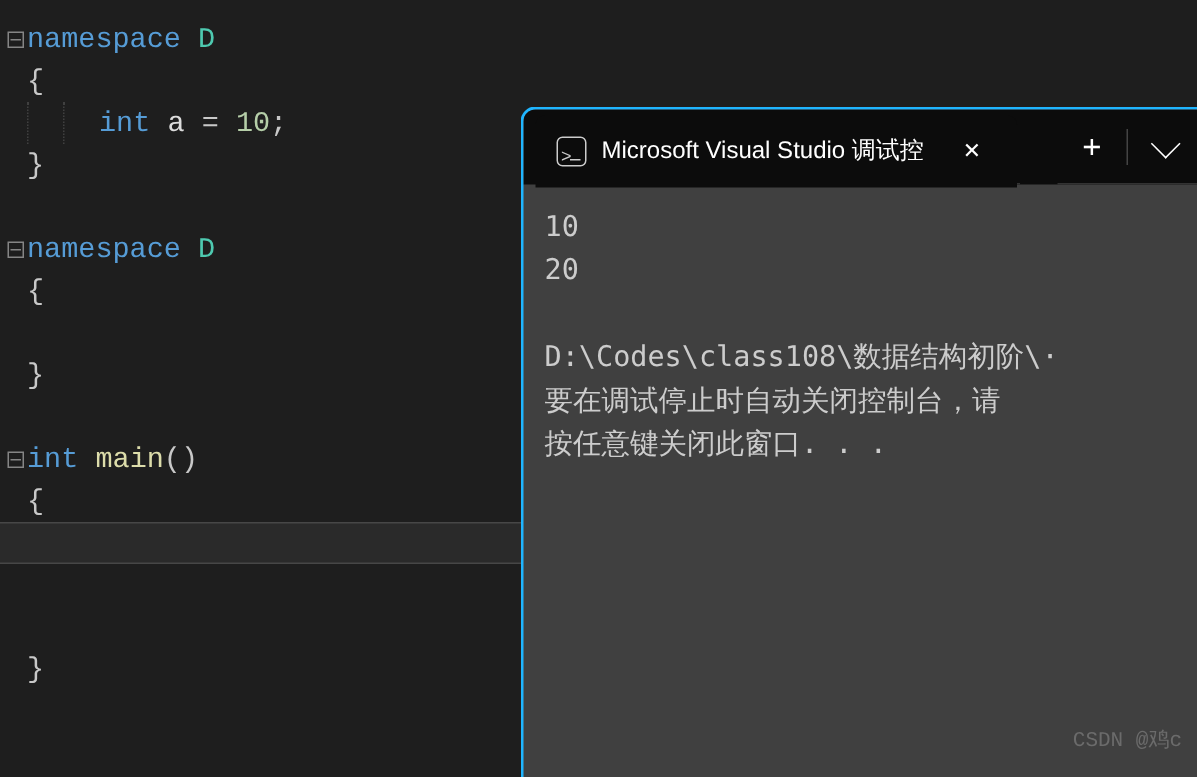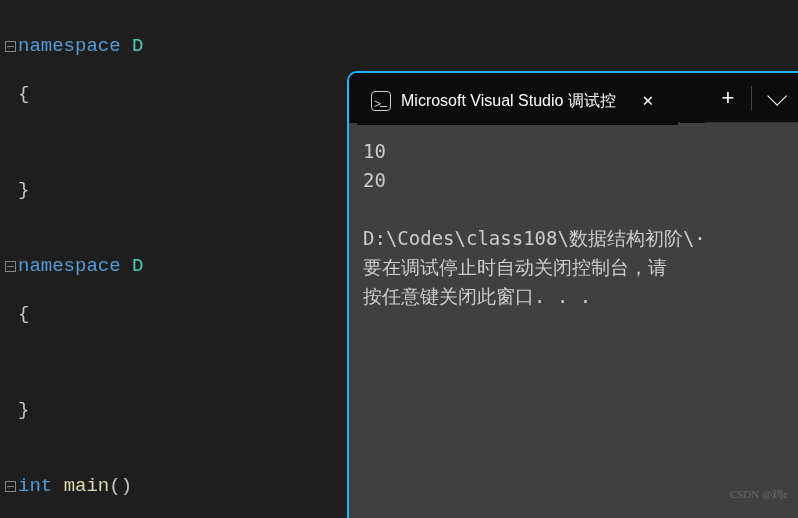--- a/index.html
+++ b/index.html
@@ -17,21 +17,20 @@
   .editor {
     padding: 12px 0 0 0;
     position: absolute;
     left: 0; top: 0; right: 0; bottom: 0;
   }
   .code-line {
     display: flex;
     align-items: stretch;
     height: 28px;
     padding-left: 2px;
-    margin-top: 20px;
   }
   .gutter {
     width: 16px;
     display: flex;
     align-items: center;
     justify-content: center;
     flex-shrink: 0;
   }
   .fold-box {
     width: 11px;
@@ -184,41 +183,42 @@
     font-size: 19px;
     line-height: 29px;
     white-space: pre-wrap;
     overflow: hidden;
   }
   .watermark {
     position: absolute;
     right: 10px;
     bottom: 10px;
     color: #6b6b6b;
-    font-size: 11px;
-    font-family: Liberation Serif, serif;
+    font-size: 14px;
+    font-family: Liberation Mono, monospace;
   }
 </style>
 </head>
 <body>
 
 <div class="editor">
 
   <div class="code-line">
     <span class="gutter">
         <span class="fold-box"></span>
       </span>
     <span class="code-text"><span class="kw">namespace</span> <span class="cls">D</span></span>
   </div>
   <div class="code-line">
       <span class="gutter"></span>
       <span class="code-text"><span class="pale">{</span></span>
     </div>
   <div class="code-line">
       <span class="gutter"></span>
+      <span class="code-text"><span class="indent-guide"></span><span class="indent-guide"></span><span class="kw">int</span> <span class="st">a</span> <span class="pale">=</span> <span class="num">10</span><span class="pale">;</span></span>
     </div>
   <div class="code-line">
       <span class="gutter"></span>
       <span class="code-text"><span class="pale">}</span></span>
     </div>
 
   <div class="spacer"></div>
 
   <div class="code-line">
     <span class="gutter">

